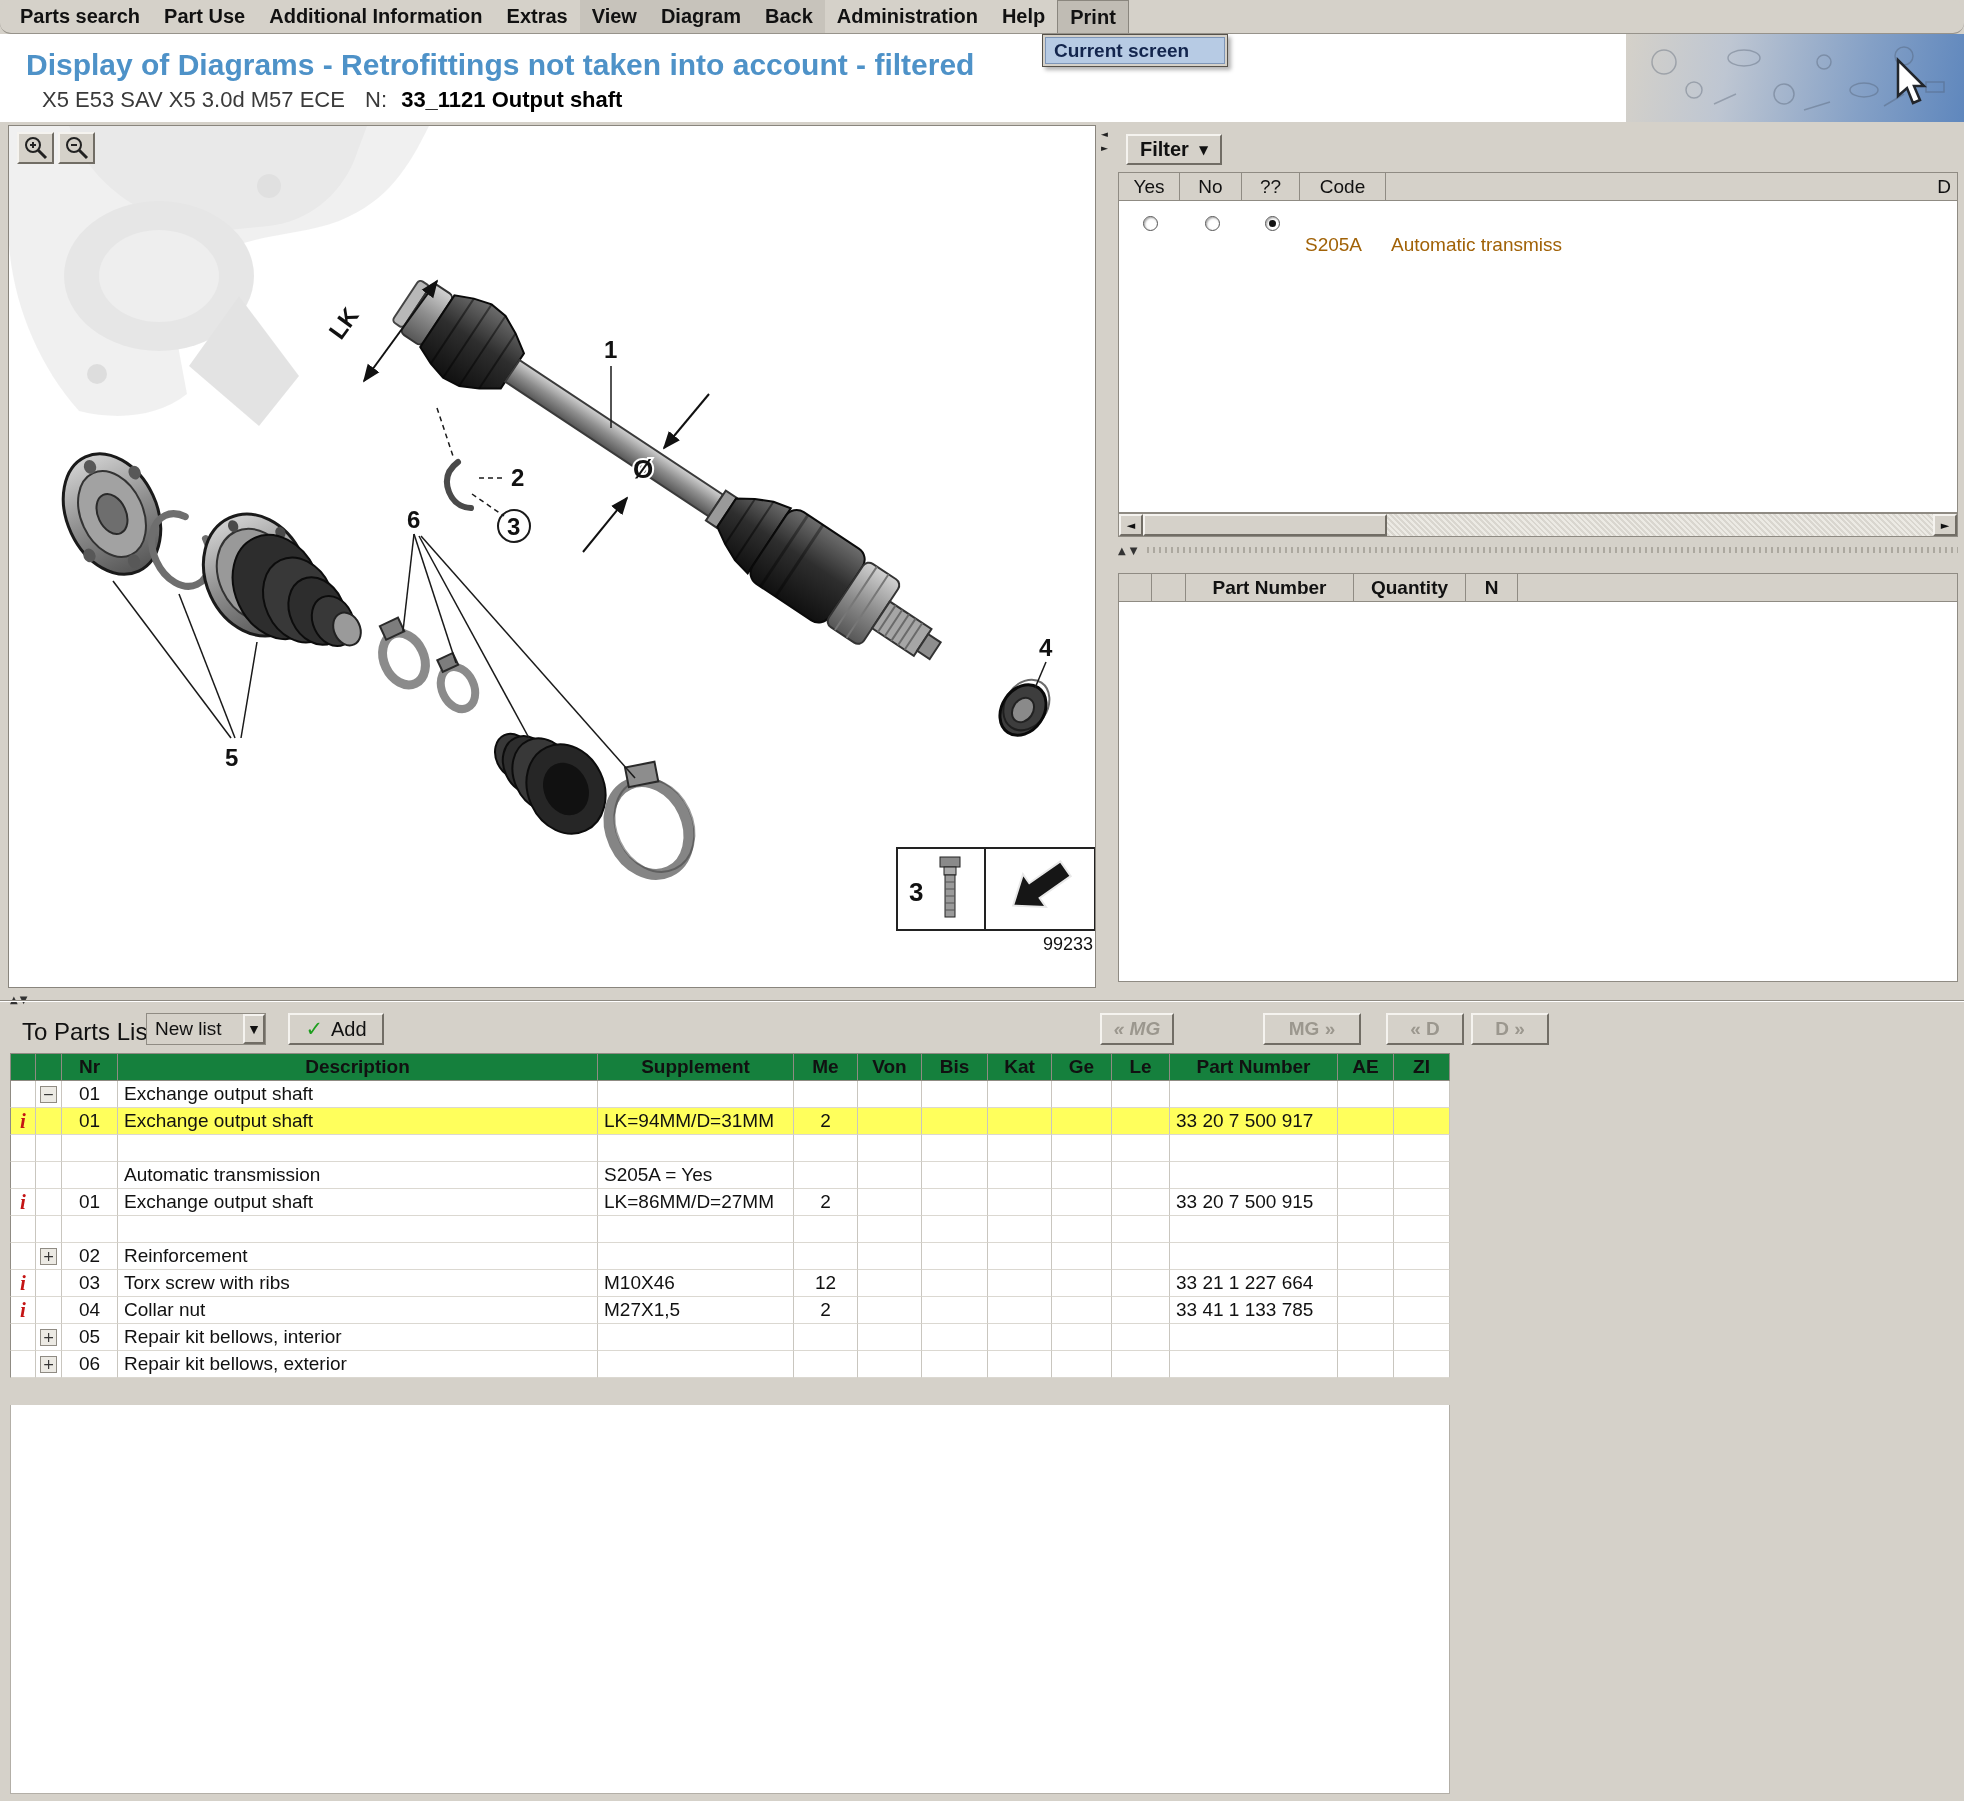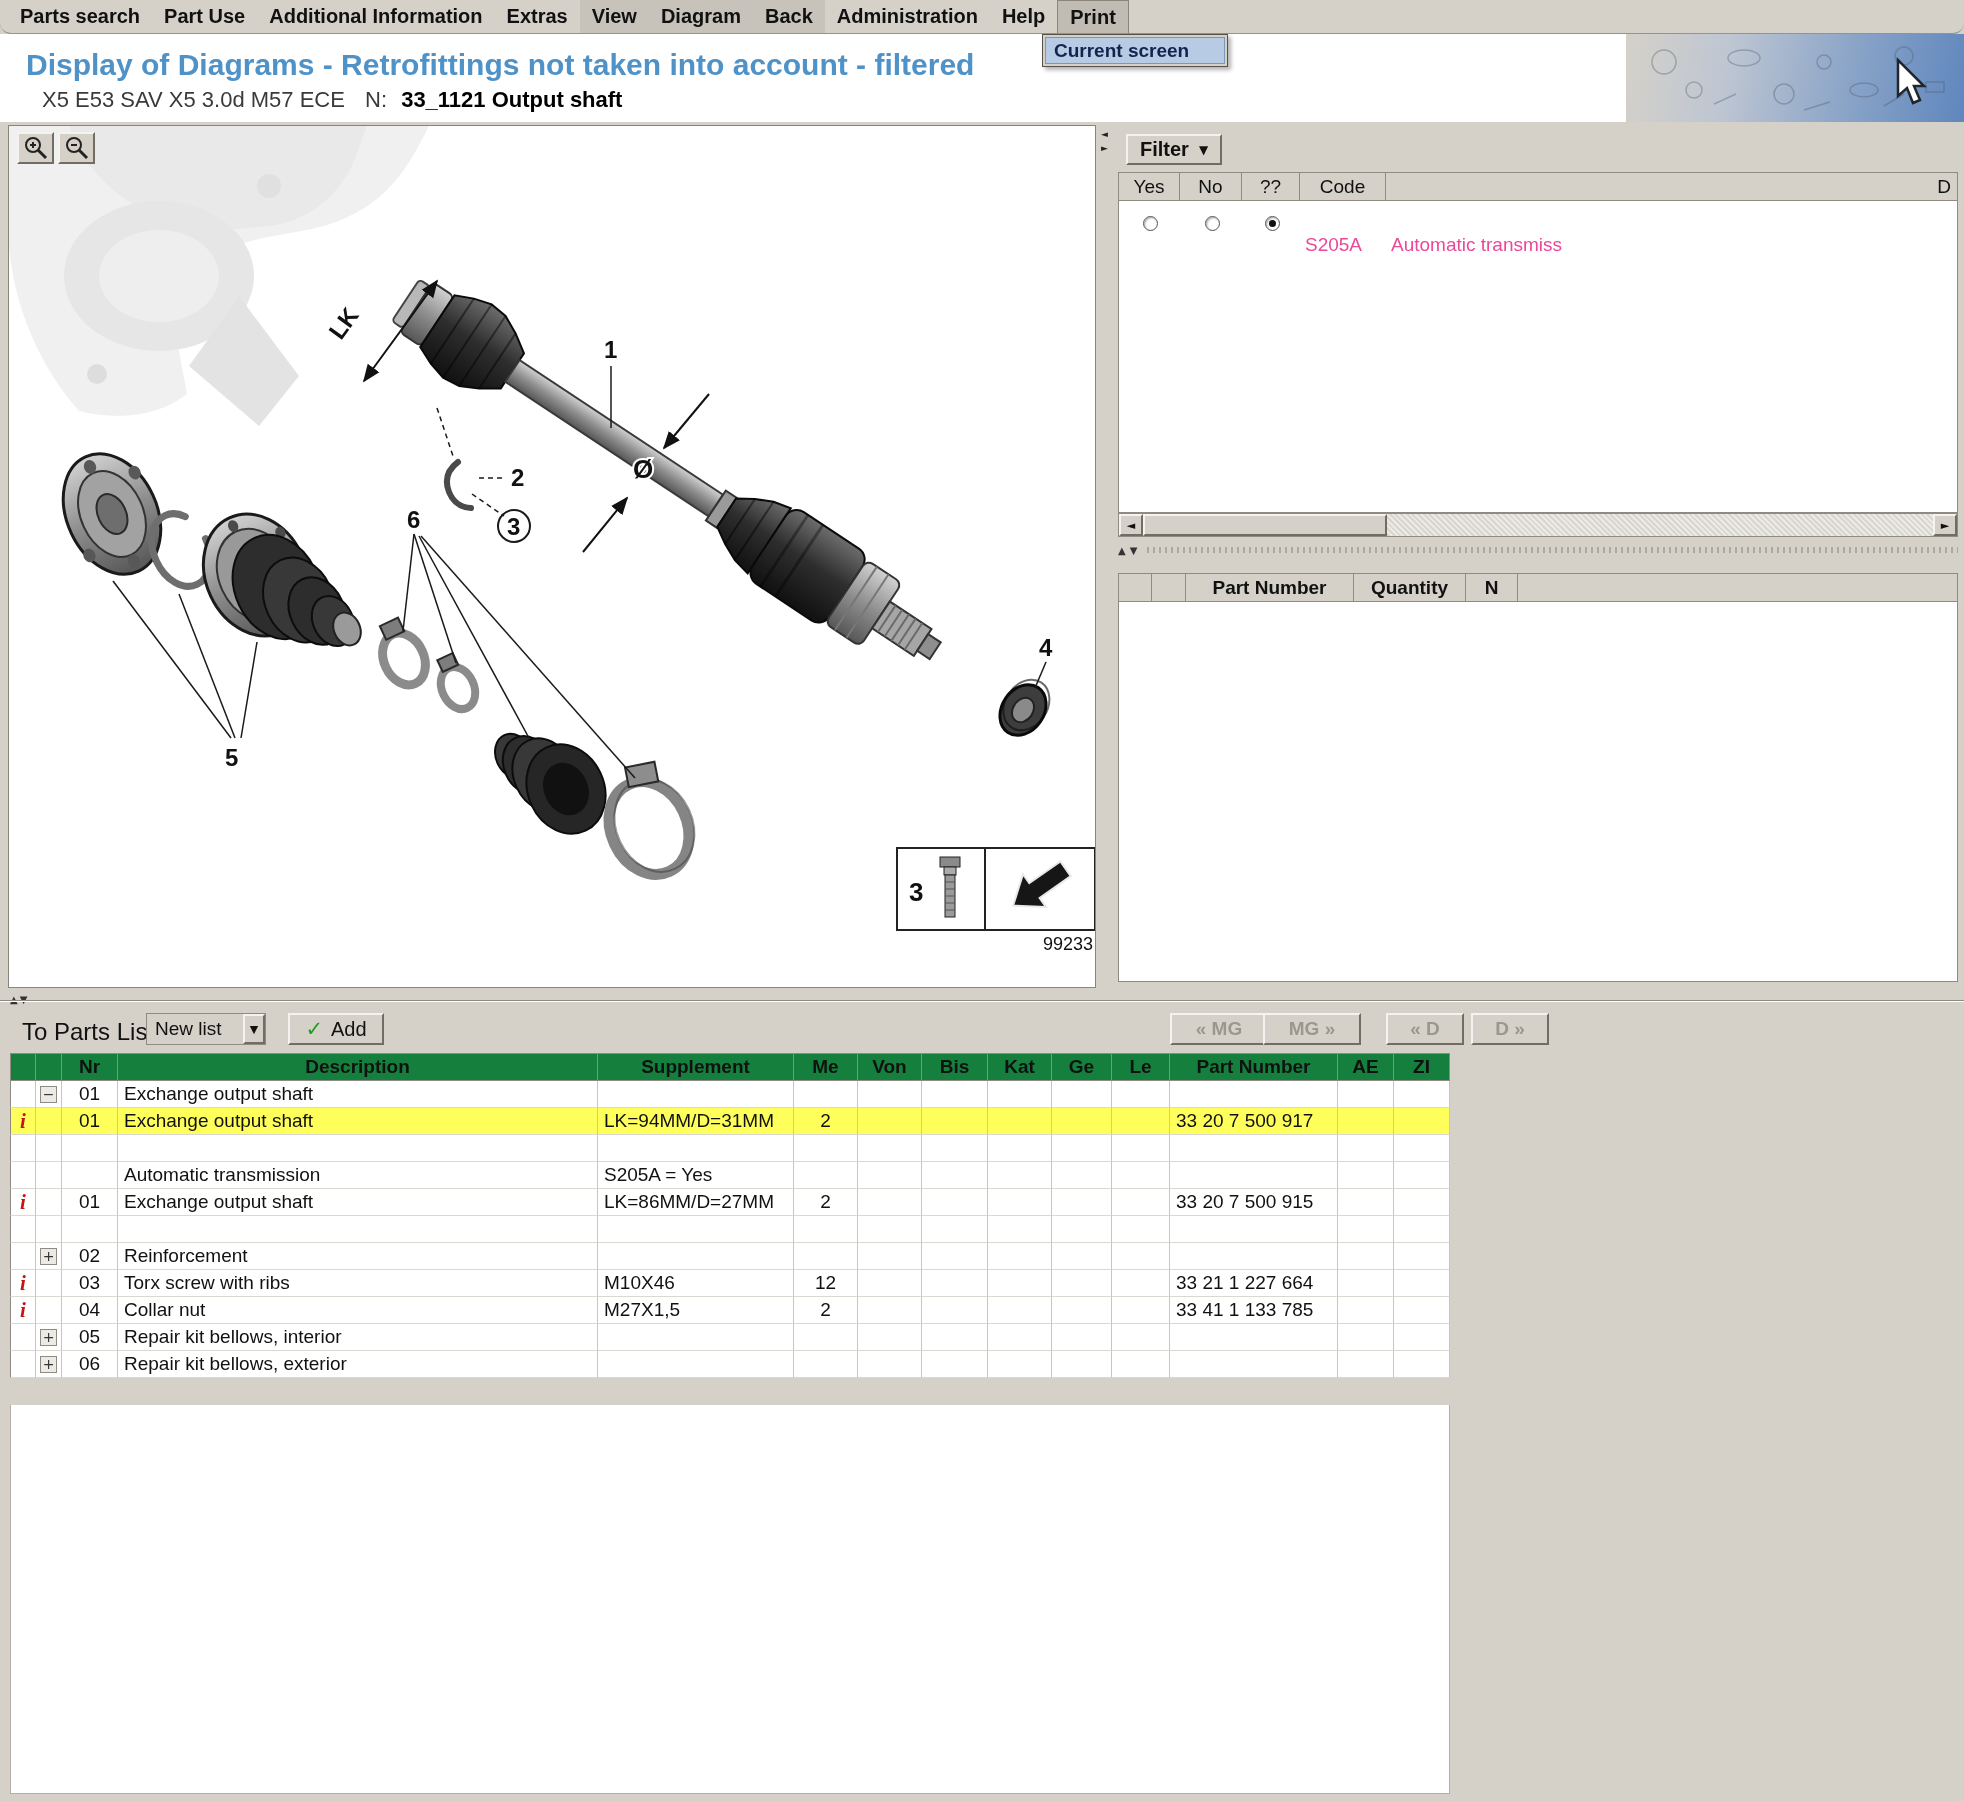--- a/index.html
+++ b/index.html
@@ -52,21 +52,21 @@
 
   #filter-table { position:absolute; left:6px; top:47px; width:840px; }
   .ft-header { display:grid; grid-template-columns:62px 62px 58px 86px 1fr; height:29px; }
   .ft-header > div { background:#d5d1c9; border:1px solid #8f8b83; border-left:none; font-weight:normal; font-size:19px;
                      display:flex; align-items:center; justify-content:center; }
   .ft-header > div:first-child { border-left:1px solid #8f8b83; }
   .ft-header .h-desc { justify-content:flex-end; padding-right:6px; }
   .ft-body { background:#fff; height:312px; border:1px solid #8f8b83; border-top:none; }
   .ft-row { display:grid; grid-template-columns:62px 62px 58px 86px 1fr; height:30px; align-items:center; }
   .ft-row .c { display:flex; align-items:center; justify-content:center; height:100%; }
-  .ft-row .c-code, .ft-row .c-desc { justify-content:flex-start; padding-left:4px; color:#ec4899; font-size:19px; white-space:nowrap; overflow:hidden;margin-top:44px; }
+  .ft-row .c-code, .ft-row .c-desc { justify-content:flex-start; padding-left:4px; color:#a16207; font-size:19px; white-space:nowrap; overflow:hidden;margin-top:44px; }
   .radio { width:15px; height:15px; border-radius:50%; border:1px solid #555; background:#fff; display:block;
            box-shadow:inset 1px 1px 2px rgba(0,0,0,.35); }
   .radio.selected { display:flex; align-items:center; justify-content:center; }
   .radio.selected::after { content:""; width:7px; height:7px; border-radius:50%; background:#111; }
 
   .hscroll { position:absolute; left:6px; top:388px; width:840px; height:24px; display:flex;
              border:1px solid #8f8b83; background:repeating-linear-gradient(45deg,#eceae4 0 2px,#d9d6cf 2px 4px); }
   .sb-btn { width:24px; height:100%; display:flex; align-items:center; justify-content:center; font-size:11px; }
   .sb-thumb { width:244px; height:100%; }
   .sb-track { flex:1; }
@@ -93,21 +93,21 @@
   #to-parts-label { position:absolute; left:22px; top:11px; font-size:24px; }
   #list-select { position:absolute; left:146px; top:6px; width:120px; height:32px; background:#d5d1c9;
                  border:1px solid #8f8b83; display:flex; align-items:center; }
   #list-select .val { flex:1; padding-left:8px; font-size:19px; }
   #list-select .dd { width:22px; height:100%; display:flex; align-items:center; justify-content:center; font-size:11px; }
   #add-btn { position:absolute; left:288px; top:6px; width:96px; height:32px; display:flex; gap:8px;
              align-items:center; justify-content:center; font-size:20px; }
   #add-btn .chk { color:#1d9e1d; font-weight:bold; font-size:21px; }
   .nav-btn { position:absolute; top:6px; height:32px; display:flex; align-items:center; justify-content:center;
              font-size:19px; font-weight:bold; color:#9b978e; }
-  #btn-mg-prev { left:1170px; width:98px; } #btn-mg-next { left:1263px; width:98px; }
+  #btn-mg-prev { left:1100px; width:74px;font-style:italic; } #btn-mg-next { left:1263px; width:98px; }
   #btn-d-prev  { left:1386px; width:78px; } #btn-d-next  { left:1471px; width:78px; }
 
   
   #parts-table { position:absolute; left:10px; top:1053px; width:1440px; }
   .pt-row { display:grid; grid-template-columns:26px 26px 56px 480px 196px 64px 64px 66px 64px 60px 58px 168px 56px 56px; height:27px; }
   .pt-row.head { height:28px; }
   .pt-row.head > div { background:#15803d; border:1px solid #8f8b83; border-left:none; font-weight:bold; font-size:19px;
                        display:flex; align-items:center; justify-content:center; }
   .pt-row.head > div:first-child { border-left:1px solid #8f8b83; }
   .pt-row .cell { background:#fff; border-right:1px solid #c9c6bf; border-bottom:1px solid #dbd8d1; font-size:19px;

